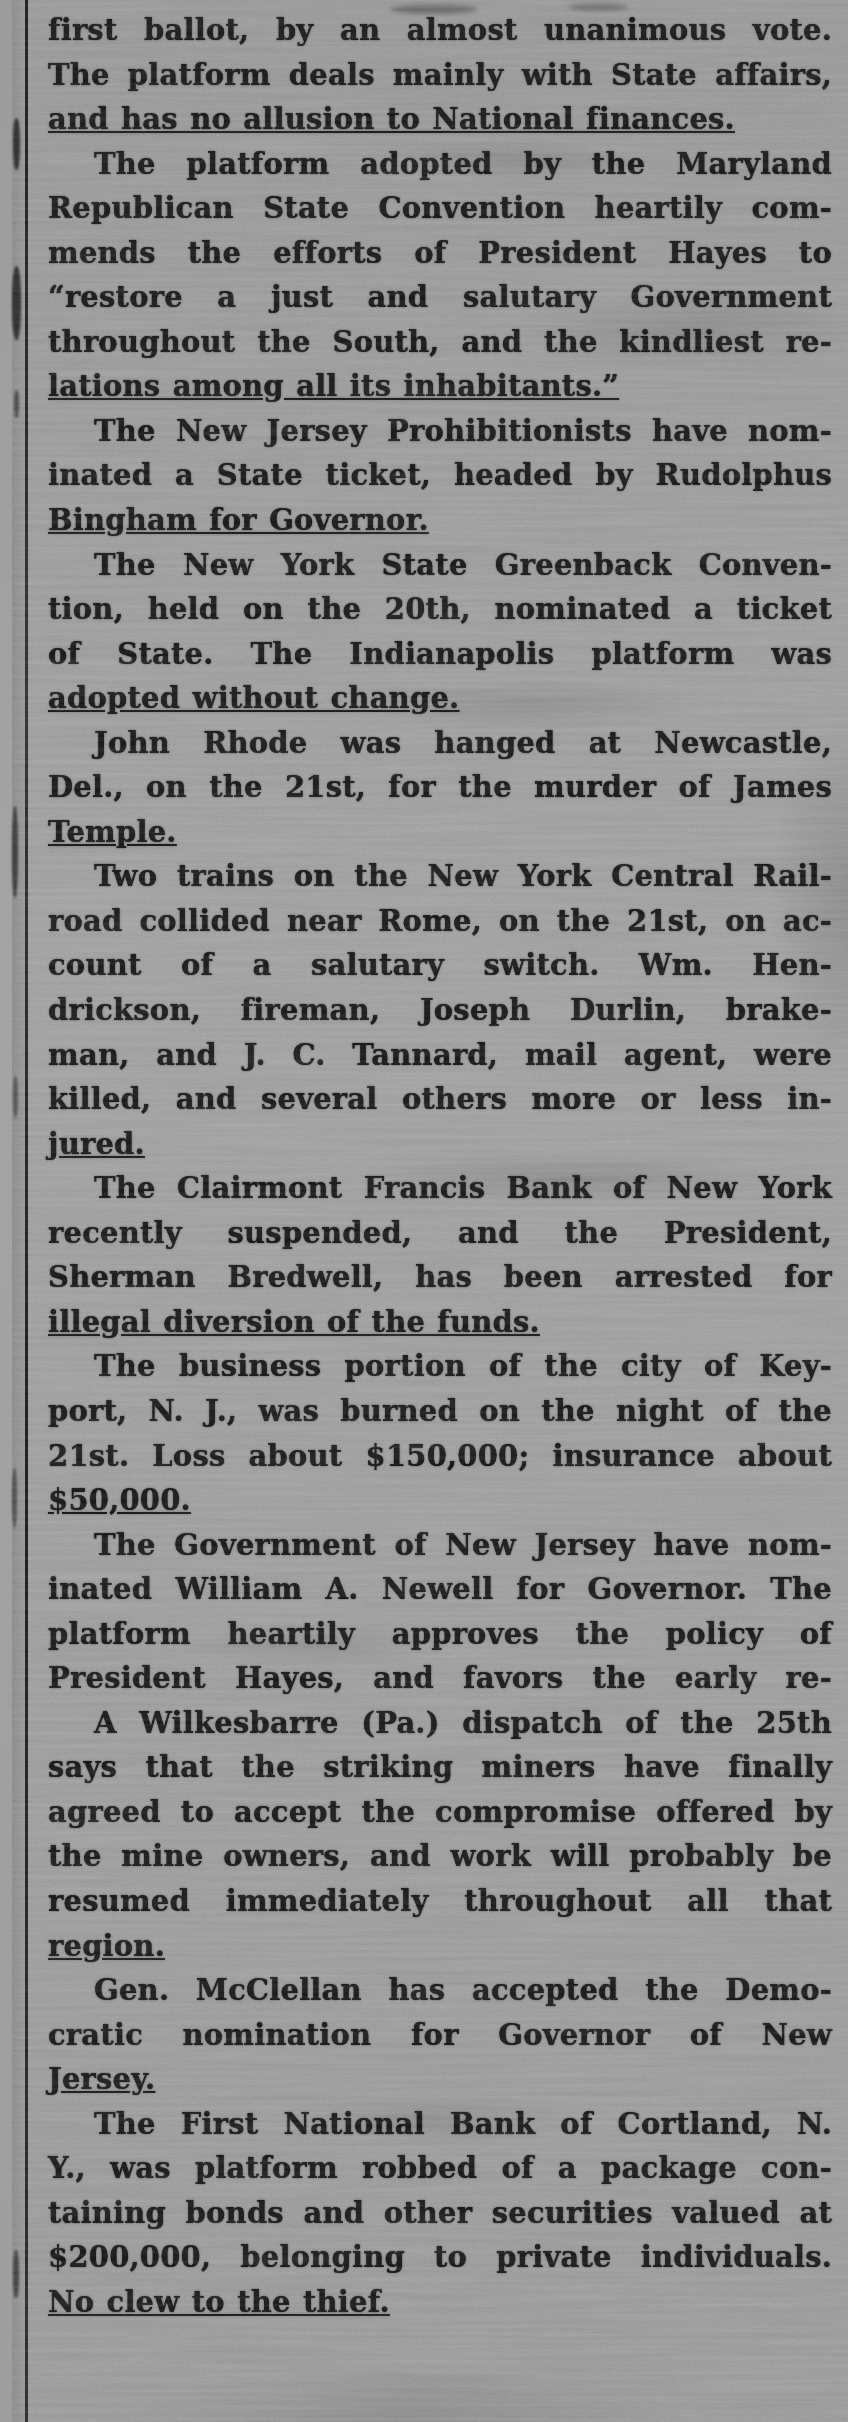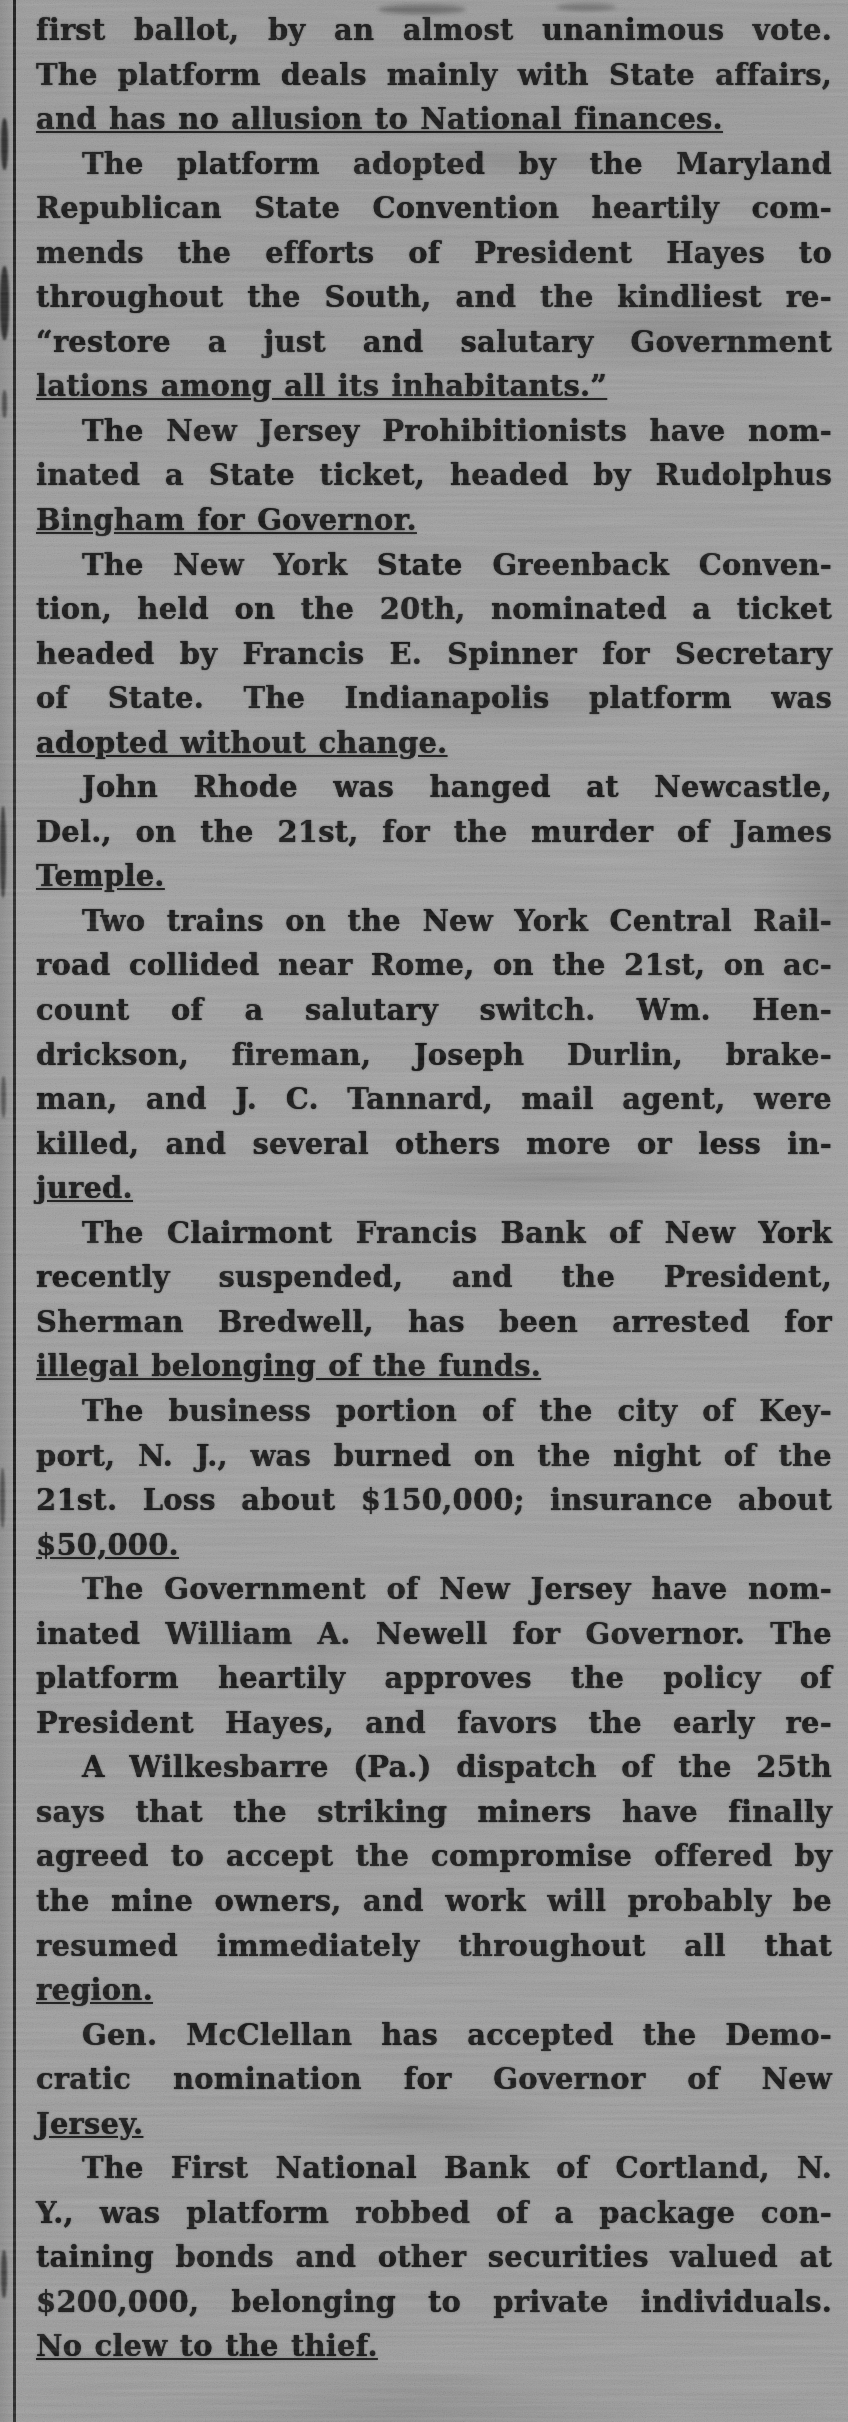--- a/index.html
+++ b/index.html
@@ -2,21 +2,21 @@
 <html><head>
 <meta charset="utf-8">
 <style>
   html, body { margin: 0; padding: 0; }
   body {
     width: 848px; height: 2422px;
     background: linear-gradient(180deg, #9c9c9c 0%, #a4a4a4 40%, #9e9e9e 100%);
     overflow: hidden; position: relative;
     font-family: "DejaVu Serif", "Liberation Serif", serif;
   }
-  .page { position: absolute; inset: 0; }
+  .page { position: absolute; inset: 0; margin-left: 12px; }
 
   
   .left-strip {
     position: absolute; left: 0; top: 0; width: 14px; height: 100%;
     background: linear-gradient(90deg, #8d8d8d, #9b9b9b);
   }
   .column-rule {
     position: absolute; left: 13px; top: 0; width: 3px; height: 100%;
     background: linear-gradient(180deg, #161616 0%, #2a2a2a 30%, #141414 60%, #262626 100%);
     filter: blur(0.6px);
@@ -97,33 +97,32 @@
   <div class="article" id="article">
       <div class="para">
         <div class="line">first ballot, by an almost unanimous vote.</div>
         <div class="line">The platform deals mainly with State affairs,</div>
         <div class="line last">and has no allusion to National finances.</div>
       </div>
       <div class="para indent">
         <div class="line">The platform adopted by the Maryland</div>
         <div class="line">Republican State Convention heartily com-</div>
         <div class="line">mends the efforts of President Hayes to</div>
+        <div class="line">“restore a just and salutary Government</div>
         <div class="line">throughout the South, and the kindliest re-</div>
-        <div class="line">“restore a just and salutary Government</div>
         <div class="line last">lations among all its inhabitants.”</div>
       </div>
       <div class="para indent">
         <div class="line">The New Jersey Prohibitionists have nom-</div>
         <div class="line">inated a State ticket, headed by Rudolphus</div>
         <div class="line last">Bingham for Governor.</div>
       </div>
       <div class="para indent">
         <div class="line">The New York State Greenback Conven-</div>
         <div class="line">tion, held on the 20th, nominated a ticket</div>
-        <div class="line">headed by Francis E. Spinner for Secretary</div>
         <div class="line">of State.  The Indianapolis platform was</div>
         <div class="line last">adopted without change.</div>
       </div>
       <div class="para indent">
         <div class="line">John Rhode was hanged at Newcastle,</div>
         <div class="line">Del., on the 21st, for the murder of James</div>
         <div class="line last">Temple.</div>
       </div>
       <div class="para indent">
         <div class="line">Two trains on the New York Central Rail-</div>
@@ -131,21 +130,21 @@
         <div class="line">count of a salutary switch.  Wm. Hen-</div>
         <div class="line">drickson, fireman, Joseph Durlin, brake-</div>
         <div class="line">man, and J. C. Tannard, mail agent, were</div>
         <div class="line">killed, and several others more or less in-</div>
         <div class="line last">jured.</div>
       </div>
       <div class="para indent">
         <div class="line">The Clairmont Francis Bank of New York</div>
         <div class="line">recently suspended, and the President,</div>
         <div class="line">Sherman Bredwell, has been arrested for</div>
-        <div class="line last">illegal belonging of the funds.</div>
+        <div class="line last">illegal diversion of the funds.</div>
       </div>
       <div class="para indent">
         <div class="line">The business portion of the city of Key-</div>
         <div class="line">port, N. J., was burned on the night of the</div>
         <div class="line">21st.  Loss about $150,000; insurance about</div>
         <div class="line last">$50,000.</div>
       </div>
       <div class="para indent">
         <div class="line">The Government of New Jersey have nom-</div>
         <div class="line">inated William A. Newell for Governor.  The</div>

